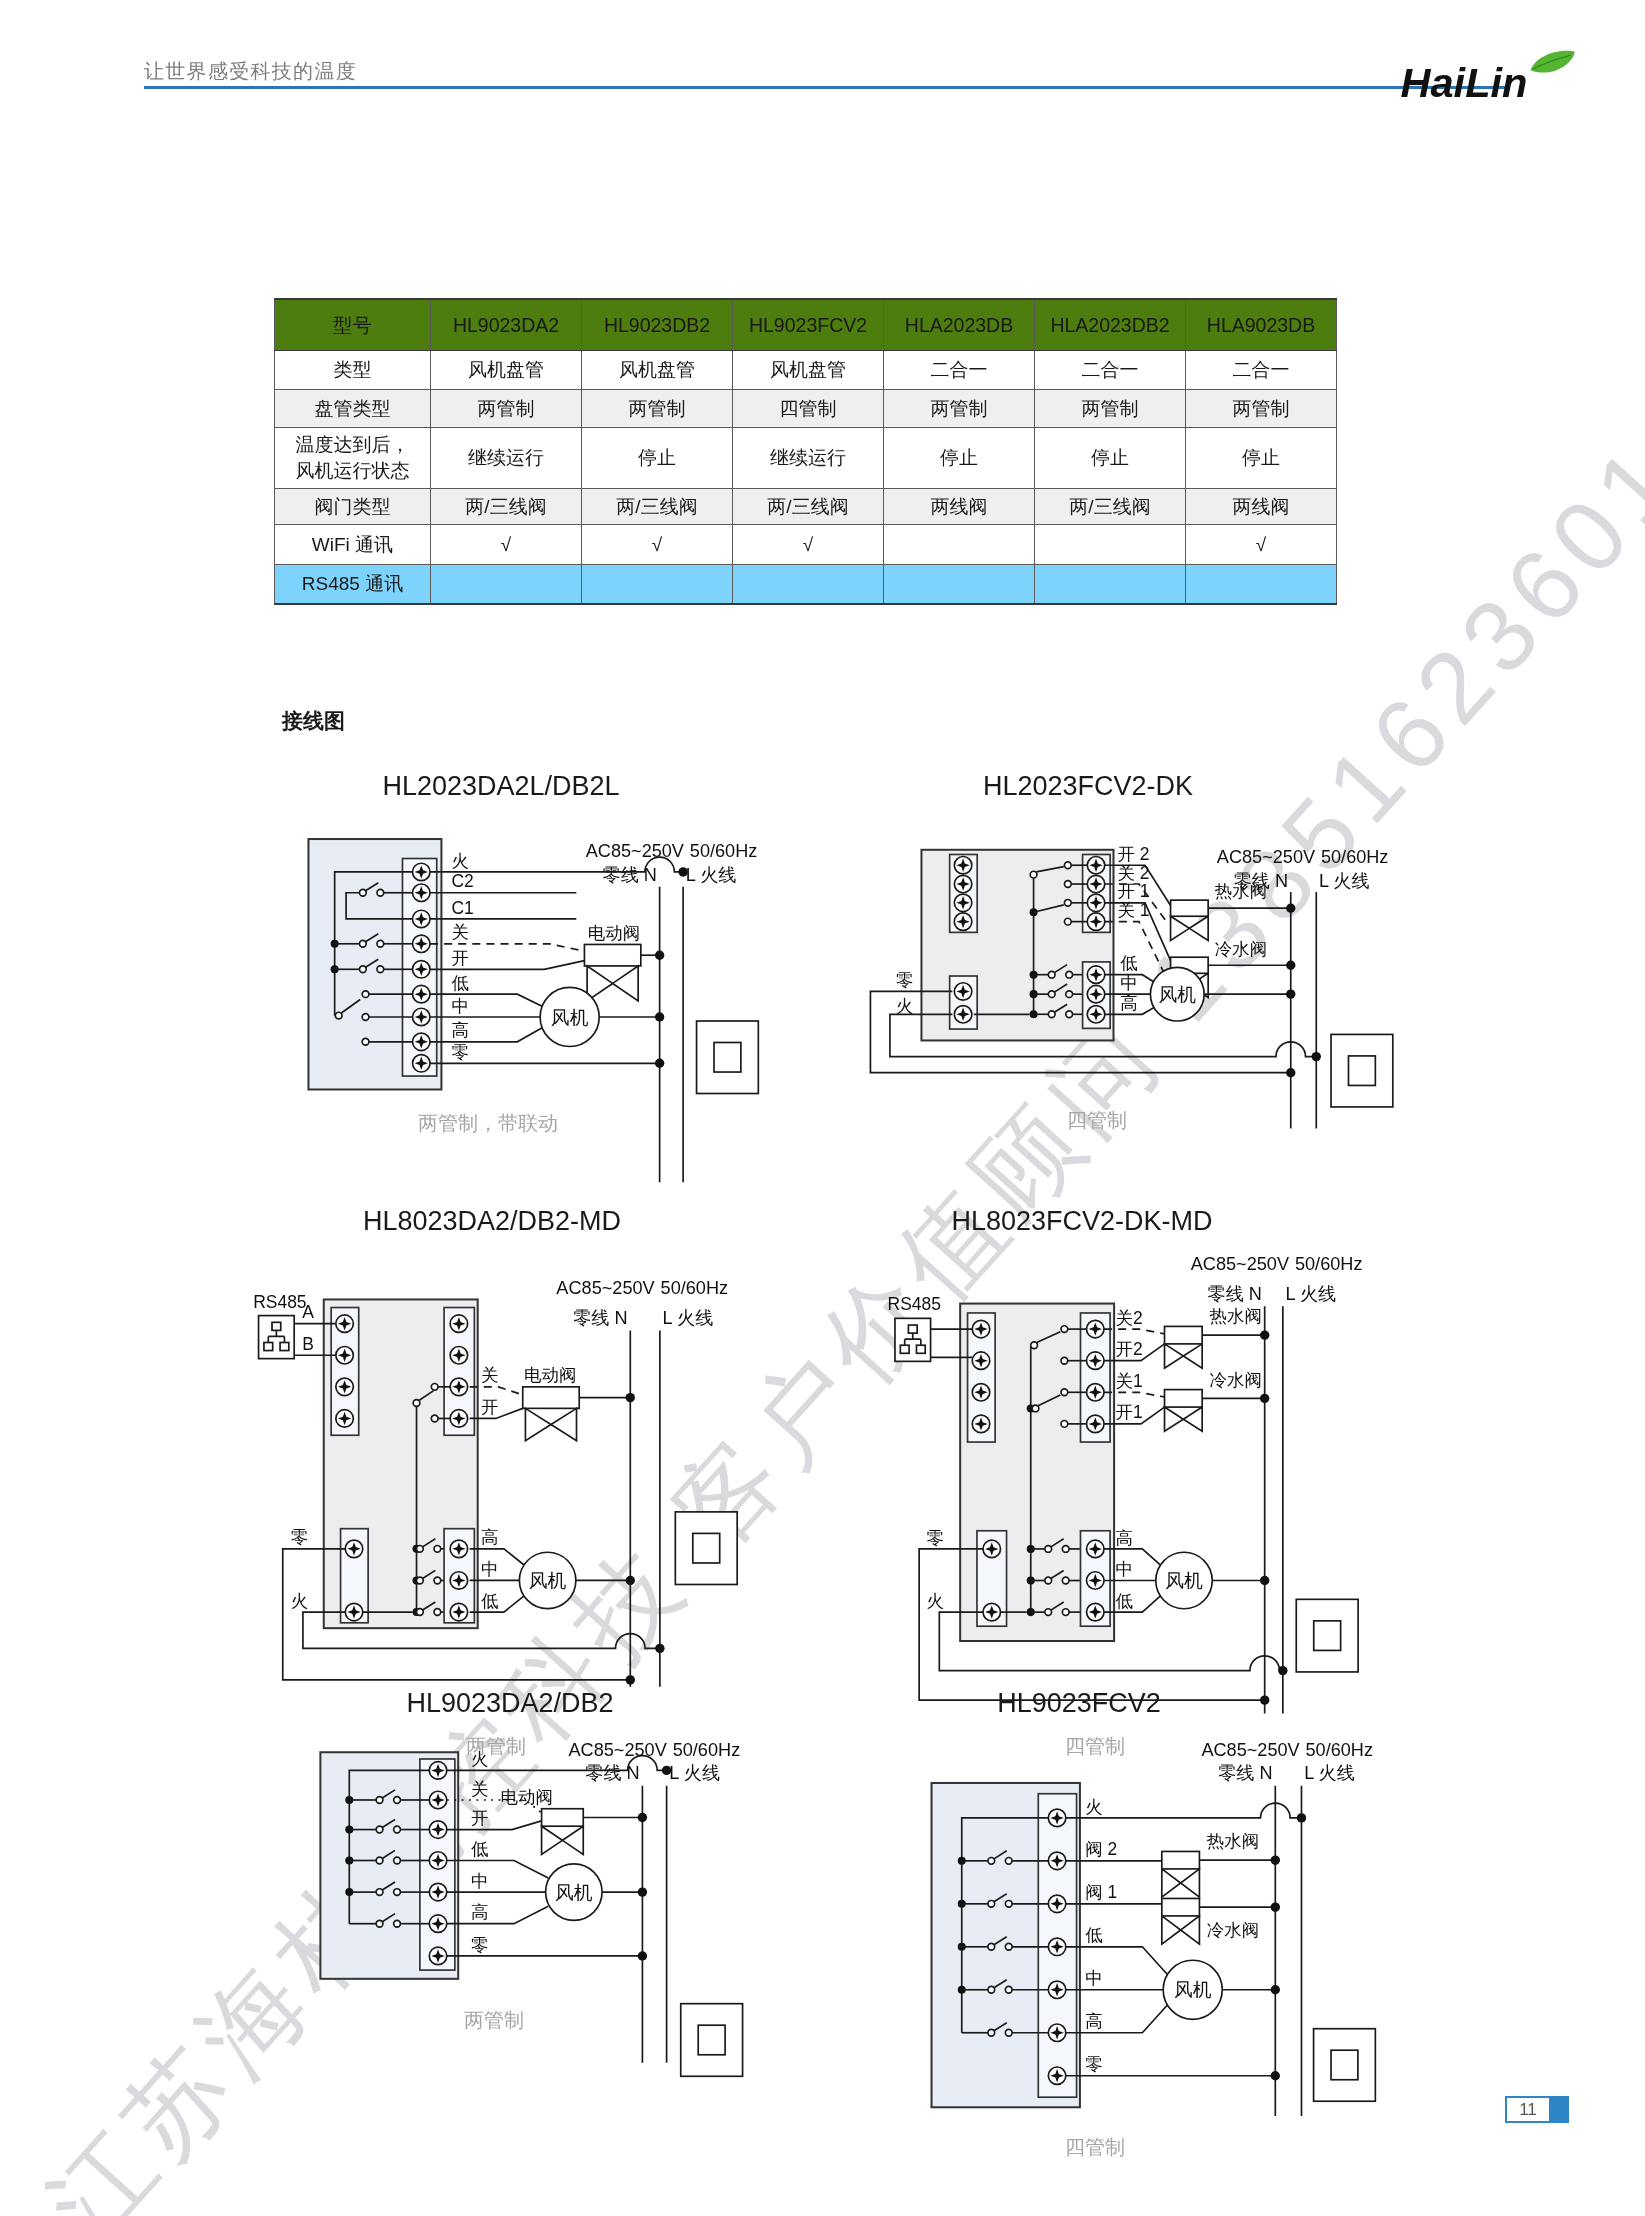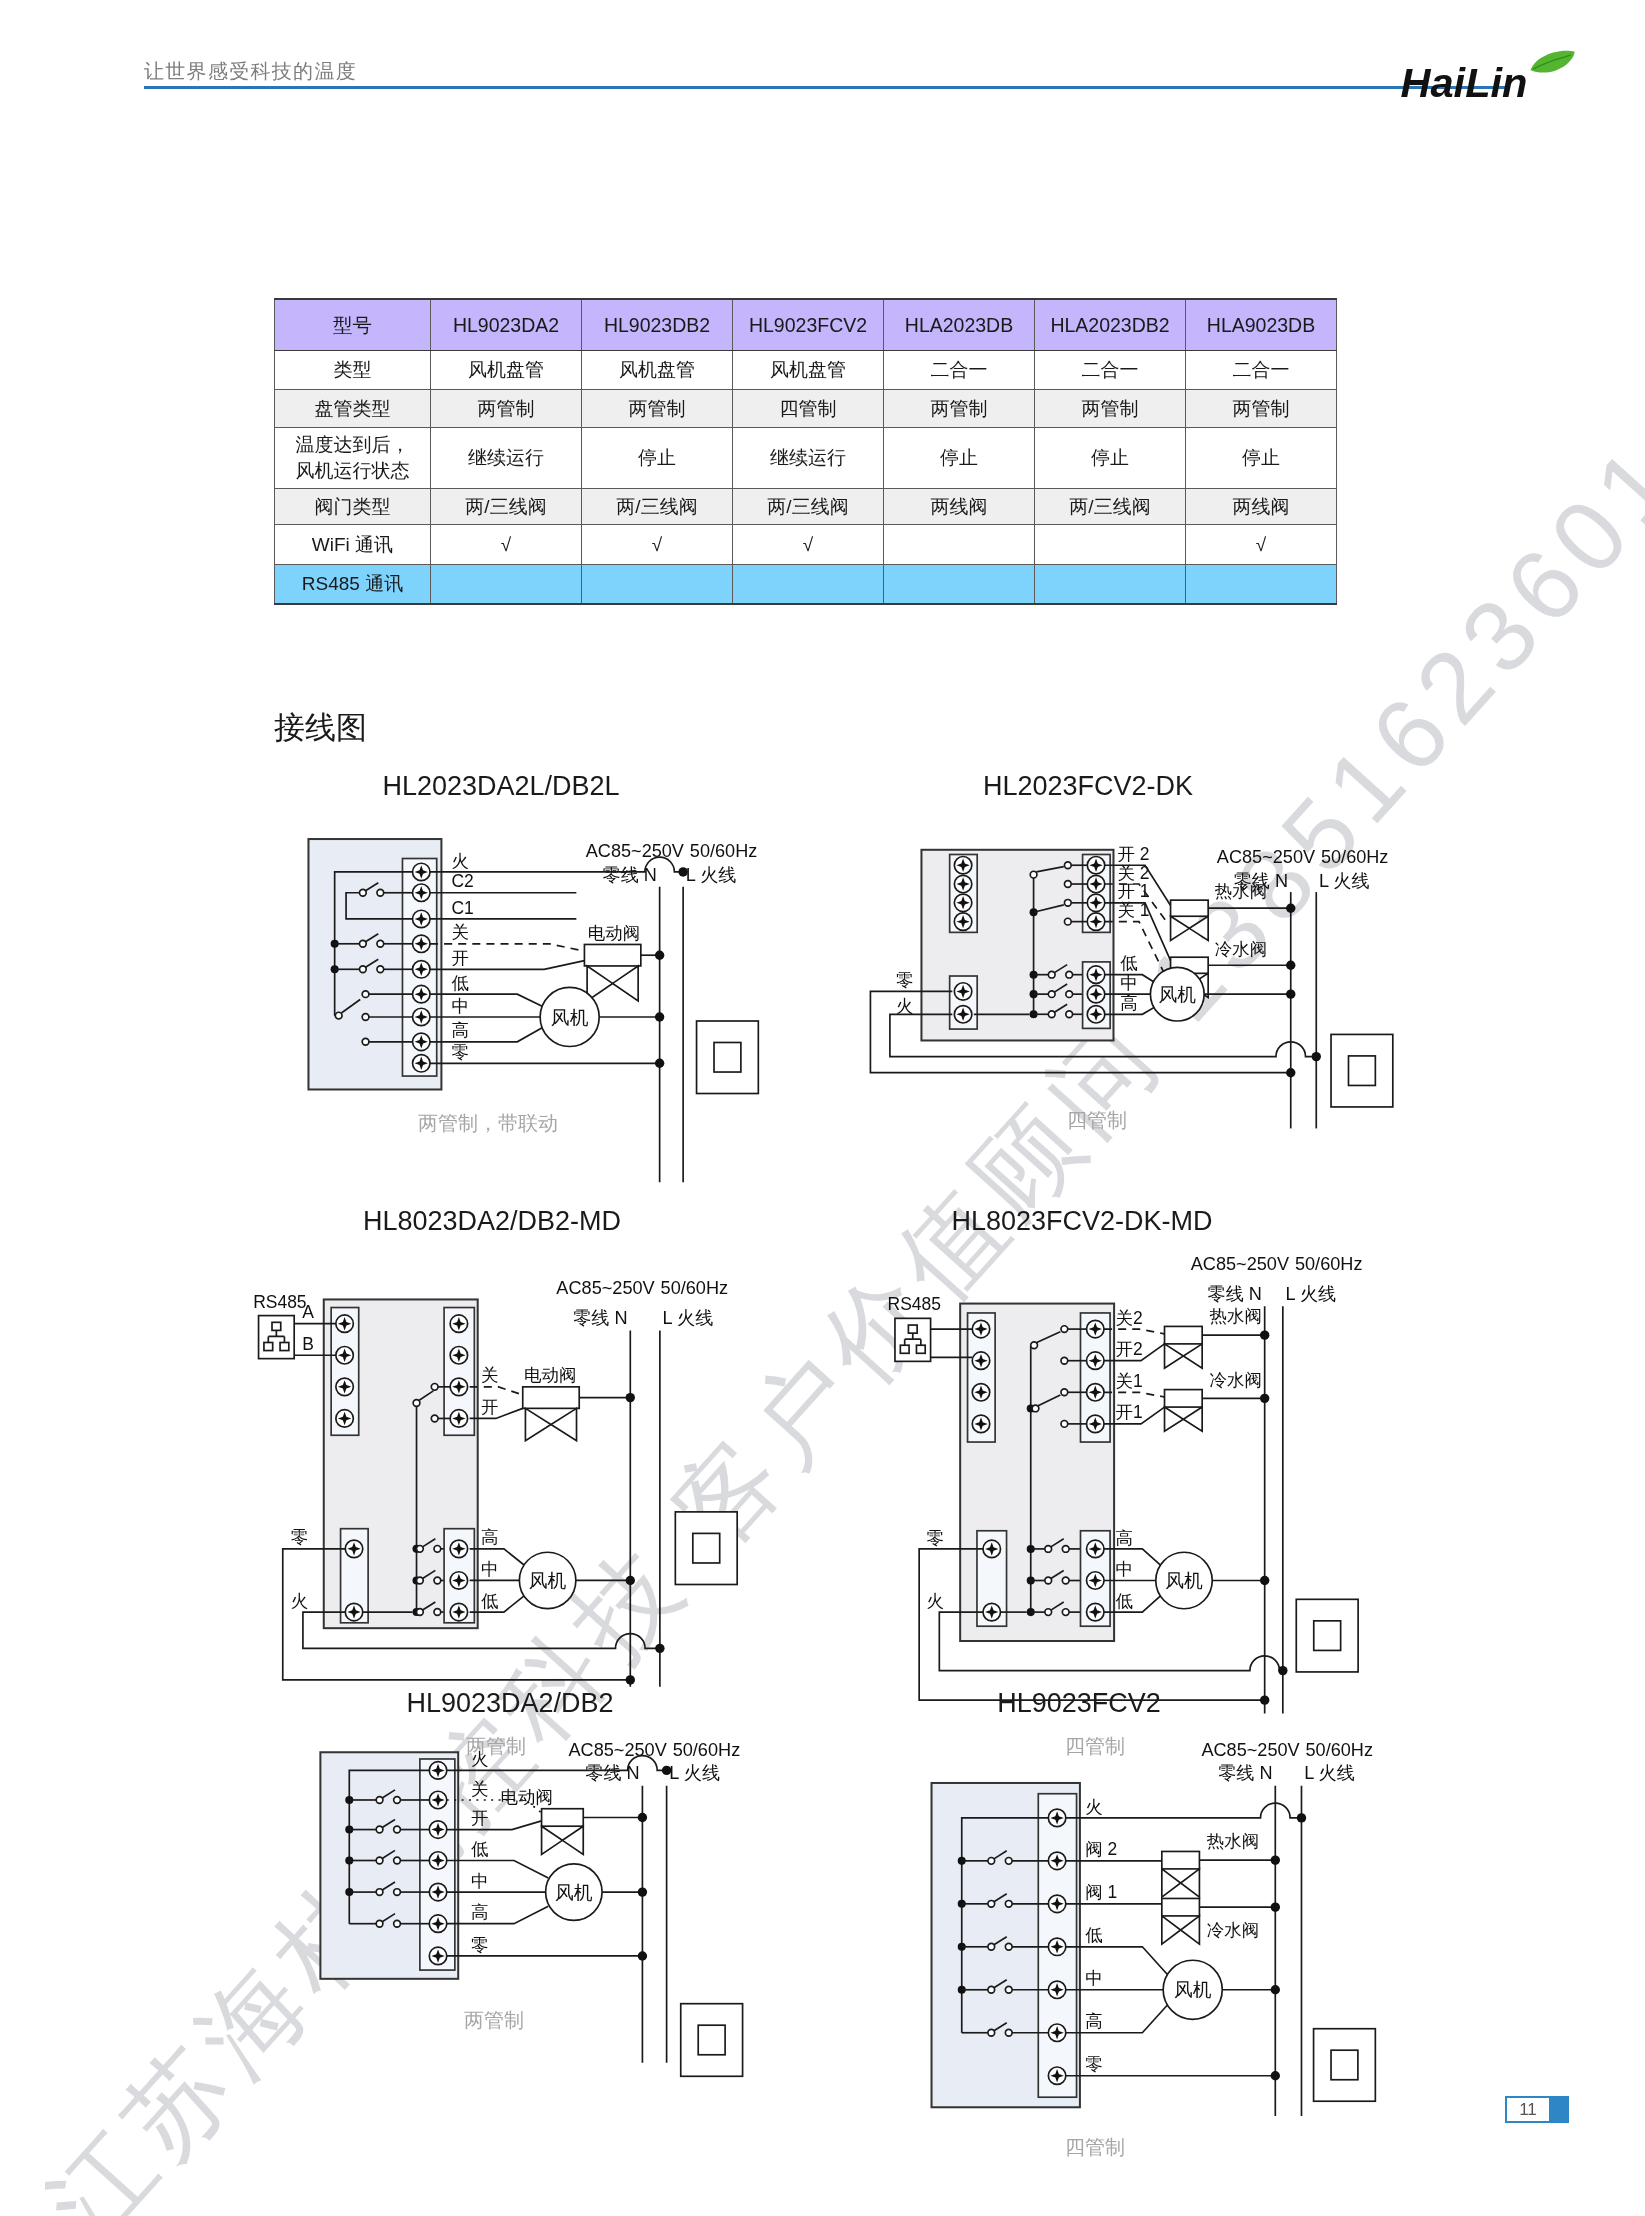--- a/index.html
+++ b/index.html
@@ -12,29 +12,29 @@
   
   .watermark{position:absolute;left:20px;top:2180px;transform:rotate(-48deg);transform-origin:0 0;
              font-size:101px;letter-spacing:10.7px;white-space:nowrap;color:rgba(135,140,150,.32);
              font-weight:500;pointer-events:none;}
   
   table.models{position:absolute;left:274px;top:298px;border-collapse:collapse;table-layout:fixed;
                border-top:2px solid #3a3a3a;border-bottom:2px solid #3a3a3a;}
   table.models th,table.models td{border:0.9px solid #5a5a5a;text-align:center;vertical-align:middle;
                font-weight:normal;font-size:19px;white-space:pre-line;padding:0 4px;}
   table.models col.c0{width:156px;} table.models col.cn{width:151px;}
-  table.models thead th{background:#c4b5fd;height:50px;font-size:19.5px;border-bottom:1.7px solid #3a3a3a;}
+  table.models thead th{background:#4d7c0f;height:50px;font-size:19.5px;border-bottom:1.7px solid #3a3a3a;}
   table.models tbody tr:nth-child(1) td{height:38px;}
   table.models tbody tr:nth-child(2) td{height:37px;background:#efefef;}
   table.models tbody tr:nth-child(3) td{height:60px;}
   table.models tbody tr:nth-child(4) td{height:35px;background:#efefef;}
   table.models tbody tr:nth-child(5) td{height:39px;}
   table.models tbody tr:nth-child(6) td{height:38px;background:#7dd3fc;}
   
-  .sec{position:absolute;left:274px;top:707px;font-size:31px;font-weight:normal;}
+  .sec{position:absolute;left:282px;top:707px;font-size:21px;font-weight:bold;}
   
   .dtitle{position:absolute;width:322px;text-align:center;font-size:27px;font-weight:500;}
   .dcap{position:absolute;width:322px;text-align:center;font-size:20px;color:#a6a6a6;}
   
   .pgnum{position:absolute;left:1505px;top:2096px;display:flex;align-items:stretch;}
   .pgnum .nbox{width:42px;height:23px;border:2px solid #2e86c6;background:#fff;color:#555;
                font-size:17px;display:flex;align-items:center;justify-content:center;}
   .pgnum .blue{width:17.5px;height:27px;background:#2e86c6;}
   
   svg.diag{position:absolute;overflow:visible;}

